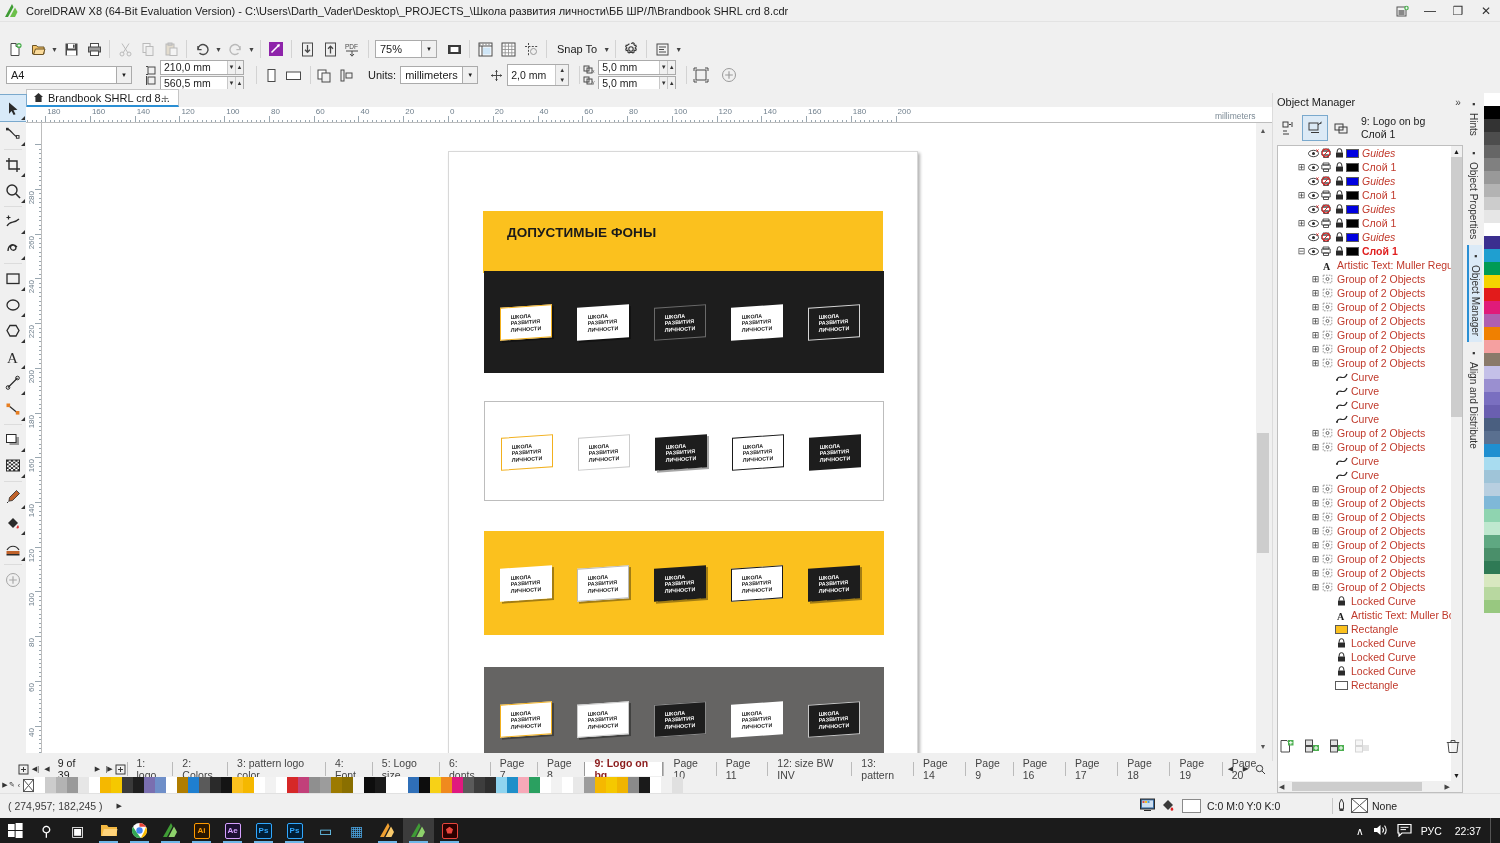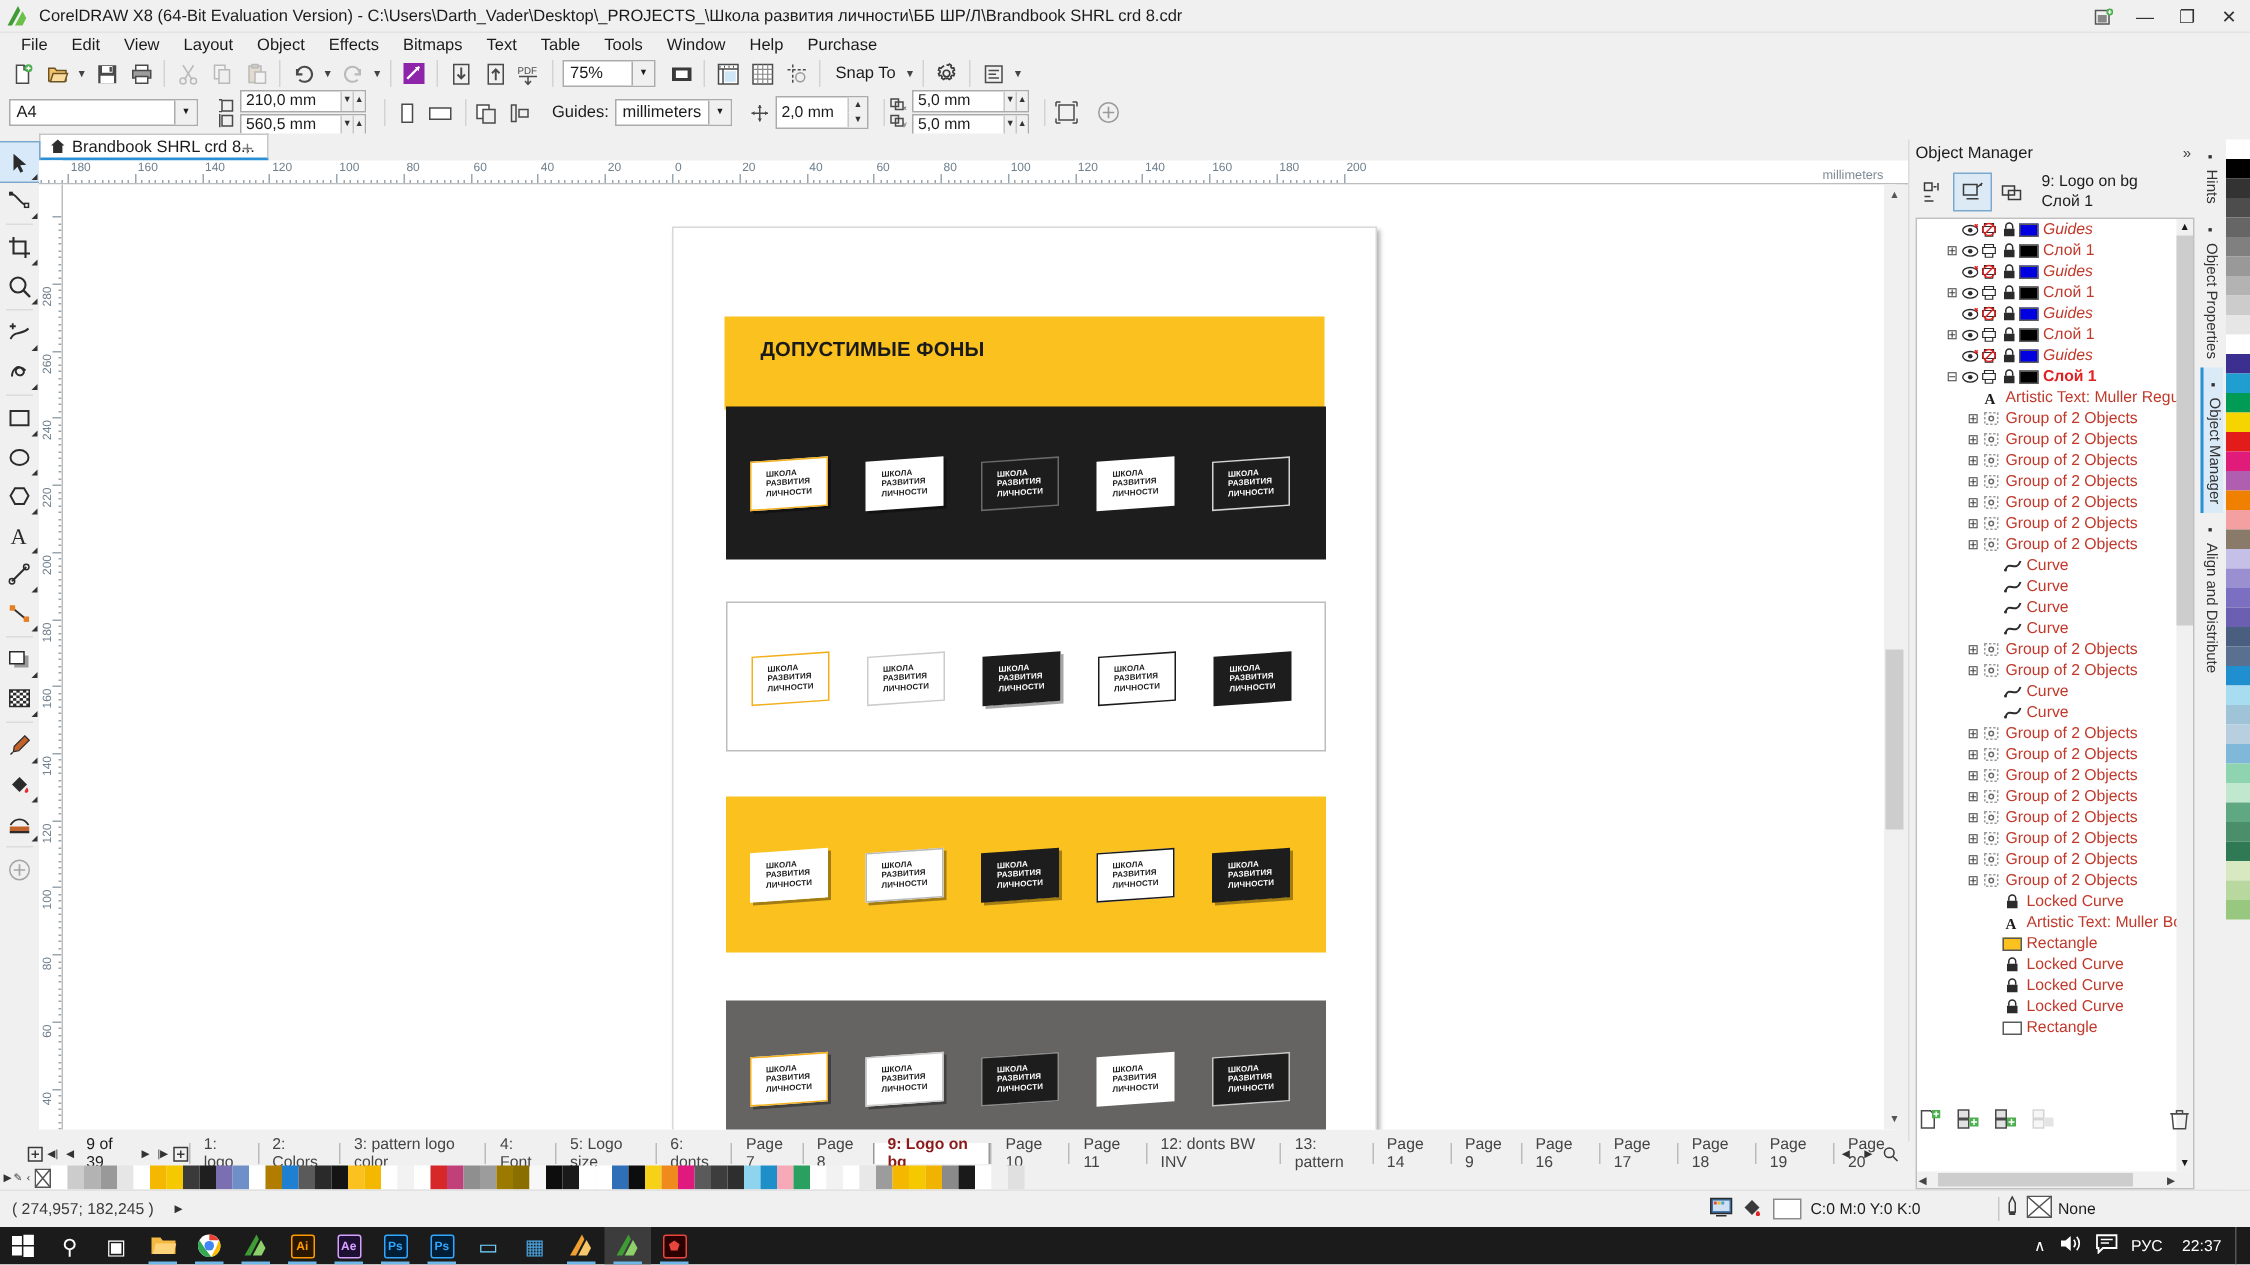--- a/index.html
+++ b/index.html
@@ -206,35 +206,20 @@
             <circle cx="10.5" cy="3" r="2.3" fill="#4caf50"></circle>
             <path d="M10.5 1.7v2.6M9.2 3h2.6" stroke="#fff" stroke-width=".8"></path>
           </svg>
       </div>
       <div class="tb-btn">—</div>
       <div class="tb-btn">❐</div>
       <div class="tb-btn close">✕</div>
     </div>
   </div>
 
-  <div class="menubar" id="menubar">
-      <div class="menu-item">File</div>
-      <div class="menu-item">Edit</div>
-      <div class="menu-item">View</div>
-      <div class="menu-item">Layout</div>
-      <div class="menu-item">Object</div>
-      <div class="menu-item">Effects</div>
-      <div class="menu-item">Bitmaps</div>
-      <div class="menu-item">Text</div>
-      <div class="menu-item">Table</div>
-      <div class="menu-item">Tools</div>
-      <div class="menu-item">Window</div>
-      <div class="menu-item">Help</div>
-      <div class="menu-item">Purchase</div>
-    </div>
 
   <div class="toolbar1">
     <div class="tbtn">
       <svg width="15" height="15" viewBox="0 0 15 15">
           <path d="M3 1.5h5l3 3v9H3z" fill="#fff" stroke="#4a4a4a"></path>
           <path d="M8 1.5v3h3" fill="none" stroke="#4a4a4a"></path>
           <circle cx="11" cy="3.5" r="2.6" fill="#4caf50"></circle>
           <path d="M11 2.1v2.8M9.6 3.5h2.8" stroke="#fff" stroke-width=".9"></path>
         </svg>
     </div>
@@ -425,21 +410,21 @@
           <rect x="1" y="2" width="8" height="9" fill="#fff" stroke="#4a4a4a"></rect>
           <rect x="5" y="5" width="8" height="9" fill="#eee" stroke="#4a4a4a"></rect>
         </svg>
     </div>
     <div class="tbtn">
       <svg width="16" height="15" viewBox="0 0 16 15">
           <rect x="2" y="2" width="3" height="11" fill="none" stroke="#4a4a4a"></rect>
           <rect x="7" y="5" width="6" height="5" fill="none" stroke="#4a4a4a"></rect>
         </svg>
     </div>
-    <div class="lbl" style="margin-left:10px;">Guides:</div>
+    <div class="lbl" style="margin-left:10px;">Units:</div>
     <div class="combo" style="width:78px;">
       <span>millimeters</span>
       <span class="cb-arrow">▼</span>
     </div>
     <div style="display:flex; align-items:center; margin-left:12px; gap:4px;">
       <svg width="13" height="13" viewBox="0 0 13 13">
           <path d="M6.5 1v11M1 6.5h11" stroke="#4a4a4a" stroke-width="1"></path>
           <path d="M6.5 1l-1.4 2h2.8zM6.5 12l-1.4-2h2.8zM1 6.5l2-1.4v2.8zM12 6.5l-2-1.4v2.8z" fill="#4a4a4a"></path>
         </svg>
       <div class="spinbox" style="width:62px; height:22px;">
@@ -1211,21 +1196,21 @@
         <div class="ptab">2: Colors</div>
         <div class="ptab">3: pattern logo color</div>
         <div class="ptab">4: Font</div>
         <div class="ptab">5: Logo size</div>
         <div class="ptab">6: donts</div>
         <div class="ptab">Page 7</div>
         <div class="ptab">Page 8</div>
         <div class="ptab cur">9: Logo on bg</div>
         <div class="ptab">Page 10</div>
         <div class="ptab">Page 11</div>
-        <div class="ptab">12: donts BW INV</div>
+        <div class="ptab">12: size BW INV</div>
         <div class="ptab">13: pattern</div>
         <div class="ptab">Page 14</div>
         <div class="ptab">Page 9</div>
         <div class="ptab">Page 16</div>
         <div class="ptab">Page 17</div>
         <div class="ptab">Page 18</div>
         <div class="ptab">Page 19</div>
         <div class="ptab">Page 20</div>
       </div>
   </div>

